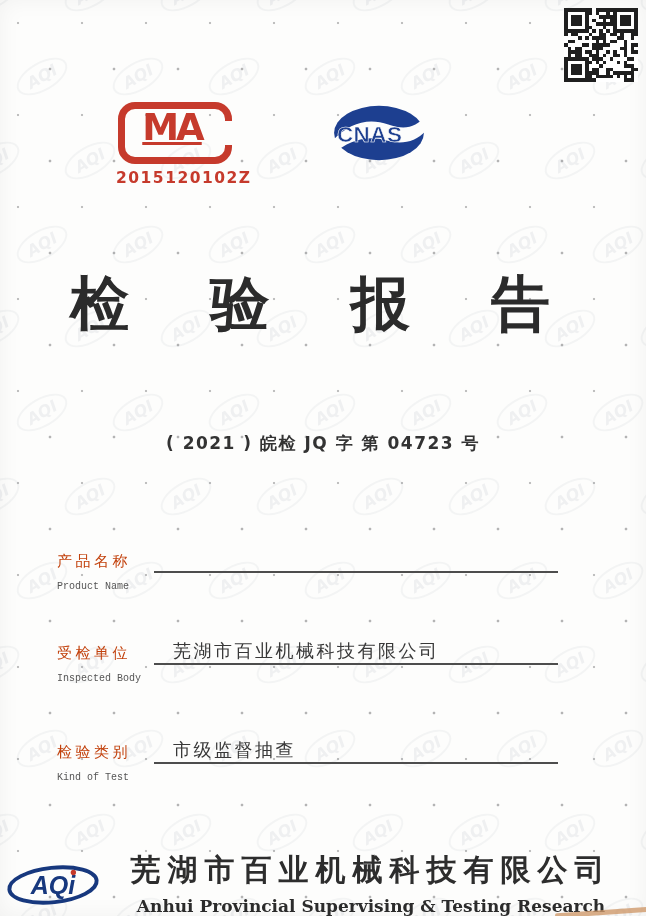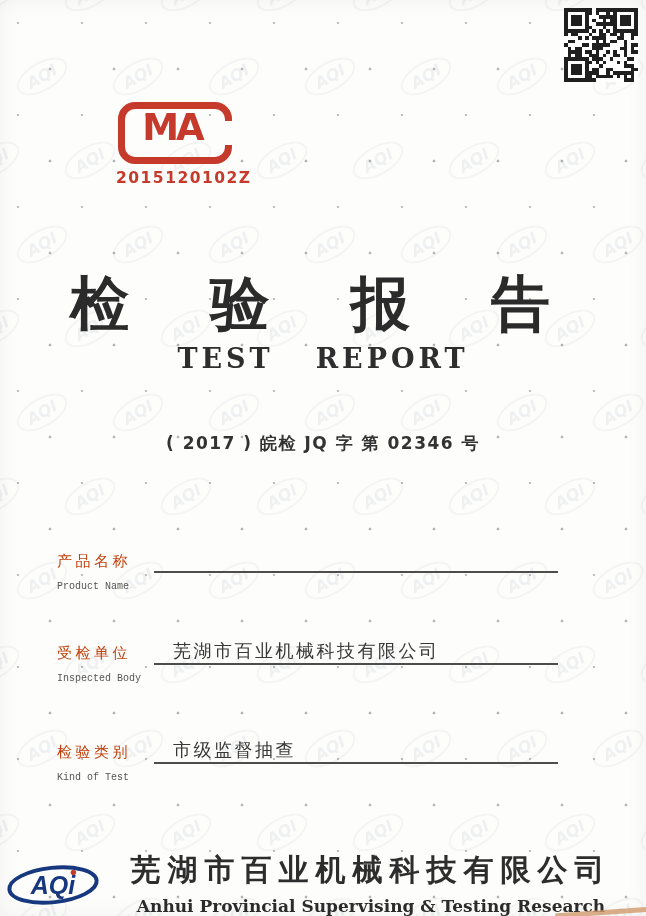--- a/index.html
+++ b/index.html
@@ -36,21 +36,21 @@
   .cma-block { position:absolute; left:116px; top:102px; width:118px; text-align:center; }
   .cma-mark { position:relative; width:114px; height:62px; margin:0 auto; }
   .cma-frame {
     position:absolute; inset:0;
     border:7px solid #c63a2c; border-radius:17px;
   }
   .cma-gap { position:absolute; right:-2px; top:19px; width:11px; height:24px; background:#fdfdfc; }
   .cma-ma {
     position:absolute; left:0; right:6px; top:7px;
     font-size:37px; font-weight:800; letter-spacing:-3px; color:#c63a2c;
-    text-align:center; line-height:1;
+    text-align:center; line-height:1;text-decoration:underline;
   }
   .cma-num { margin-top:5px; font-size:15.5px; font-weight:700; letter-spacing:1.5px; color:#c63a2c; }
   .ilac {
     position:absolute; left:240px; top:95px; width:76px; height:76px; border-radius:50%;
     background:
       repeating-radial-gradient(circle at 50% 50%, rgba(90,160,212,0.55) 0 1.3px, rgba(0,0,0,0) 1.3px 6.5px);
   }
   .ilac-band {
     position:absolute; left:-4px; right:-4px; top:27px; height:20px; background:#fdfdfc;
     display:flex; align-items:center; justify-content:center;
@@ -446,33 +446,37 @@
   <div class="cma-block">
     <div class="cma-mark">
       <div class="cma-frame"></div>
       <div class="cma-gap"></div>
       <div class="cma-ma">MA</div>
     </div>
     <div class="cma-num">2015120102Z</div>
   </div>
 
 
+  <div class="cnas">
+    <svg width="94" height="58" viewBox="0 0 100 62">
+      <ellipse cx="50" cy="31" rx="48" ry="29" fill="#1d3f90"></ellipse>
+      <path d="M-4,44 C16,20 38,14 60,22 C80,29 92,24 104,8 L104,24 C92,40 76,44 58,39 C38,33 16,38 -4,58 Z" fill="#fdfdfc"></path>
+      <text x="5" y="41" font-size="24" font-weight="800" letter-spacing="0.5" fill="#1d3f90" stroke="#fdfdfc" stroke-width="0.6" font-family="Liberation Sans, sans-serif">CNAS</text>
+    </svg>
+  </div>
 
 
   <div class="title-zh">
     <span>检</span>
     <span>验</span>
     <span>报</span>
     <span>告</span>
   </div>
-  <div class="title-en">
-    <span>TEST</span><span>REPORT</span>
-  </div>
-
-  <div class="report-no">( 2017 ) 皖检 JQ 字 第 02346 号</div>
+
+  <div class="report-no">( 2021 ) 皖检 JQ 字 第 04723 号</div>
 
   <div class="field" style="top:548px">
     <div class="f-zh">产品名称</div>
     <div class="f-en">Product Name</div>
     <div class="f-line"></div>
   </div>
   <div class="field" style="top:739px">
     <div class="f-zh">检验类别</div>
     <div class="f-en">Kind of Test</div>
     <div class="f-line"></div>

